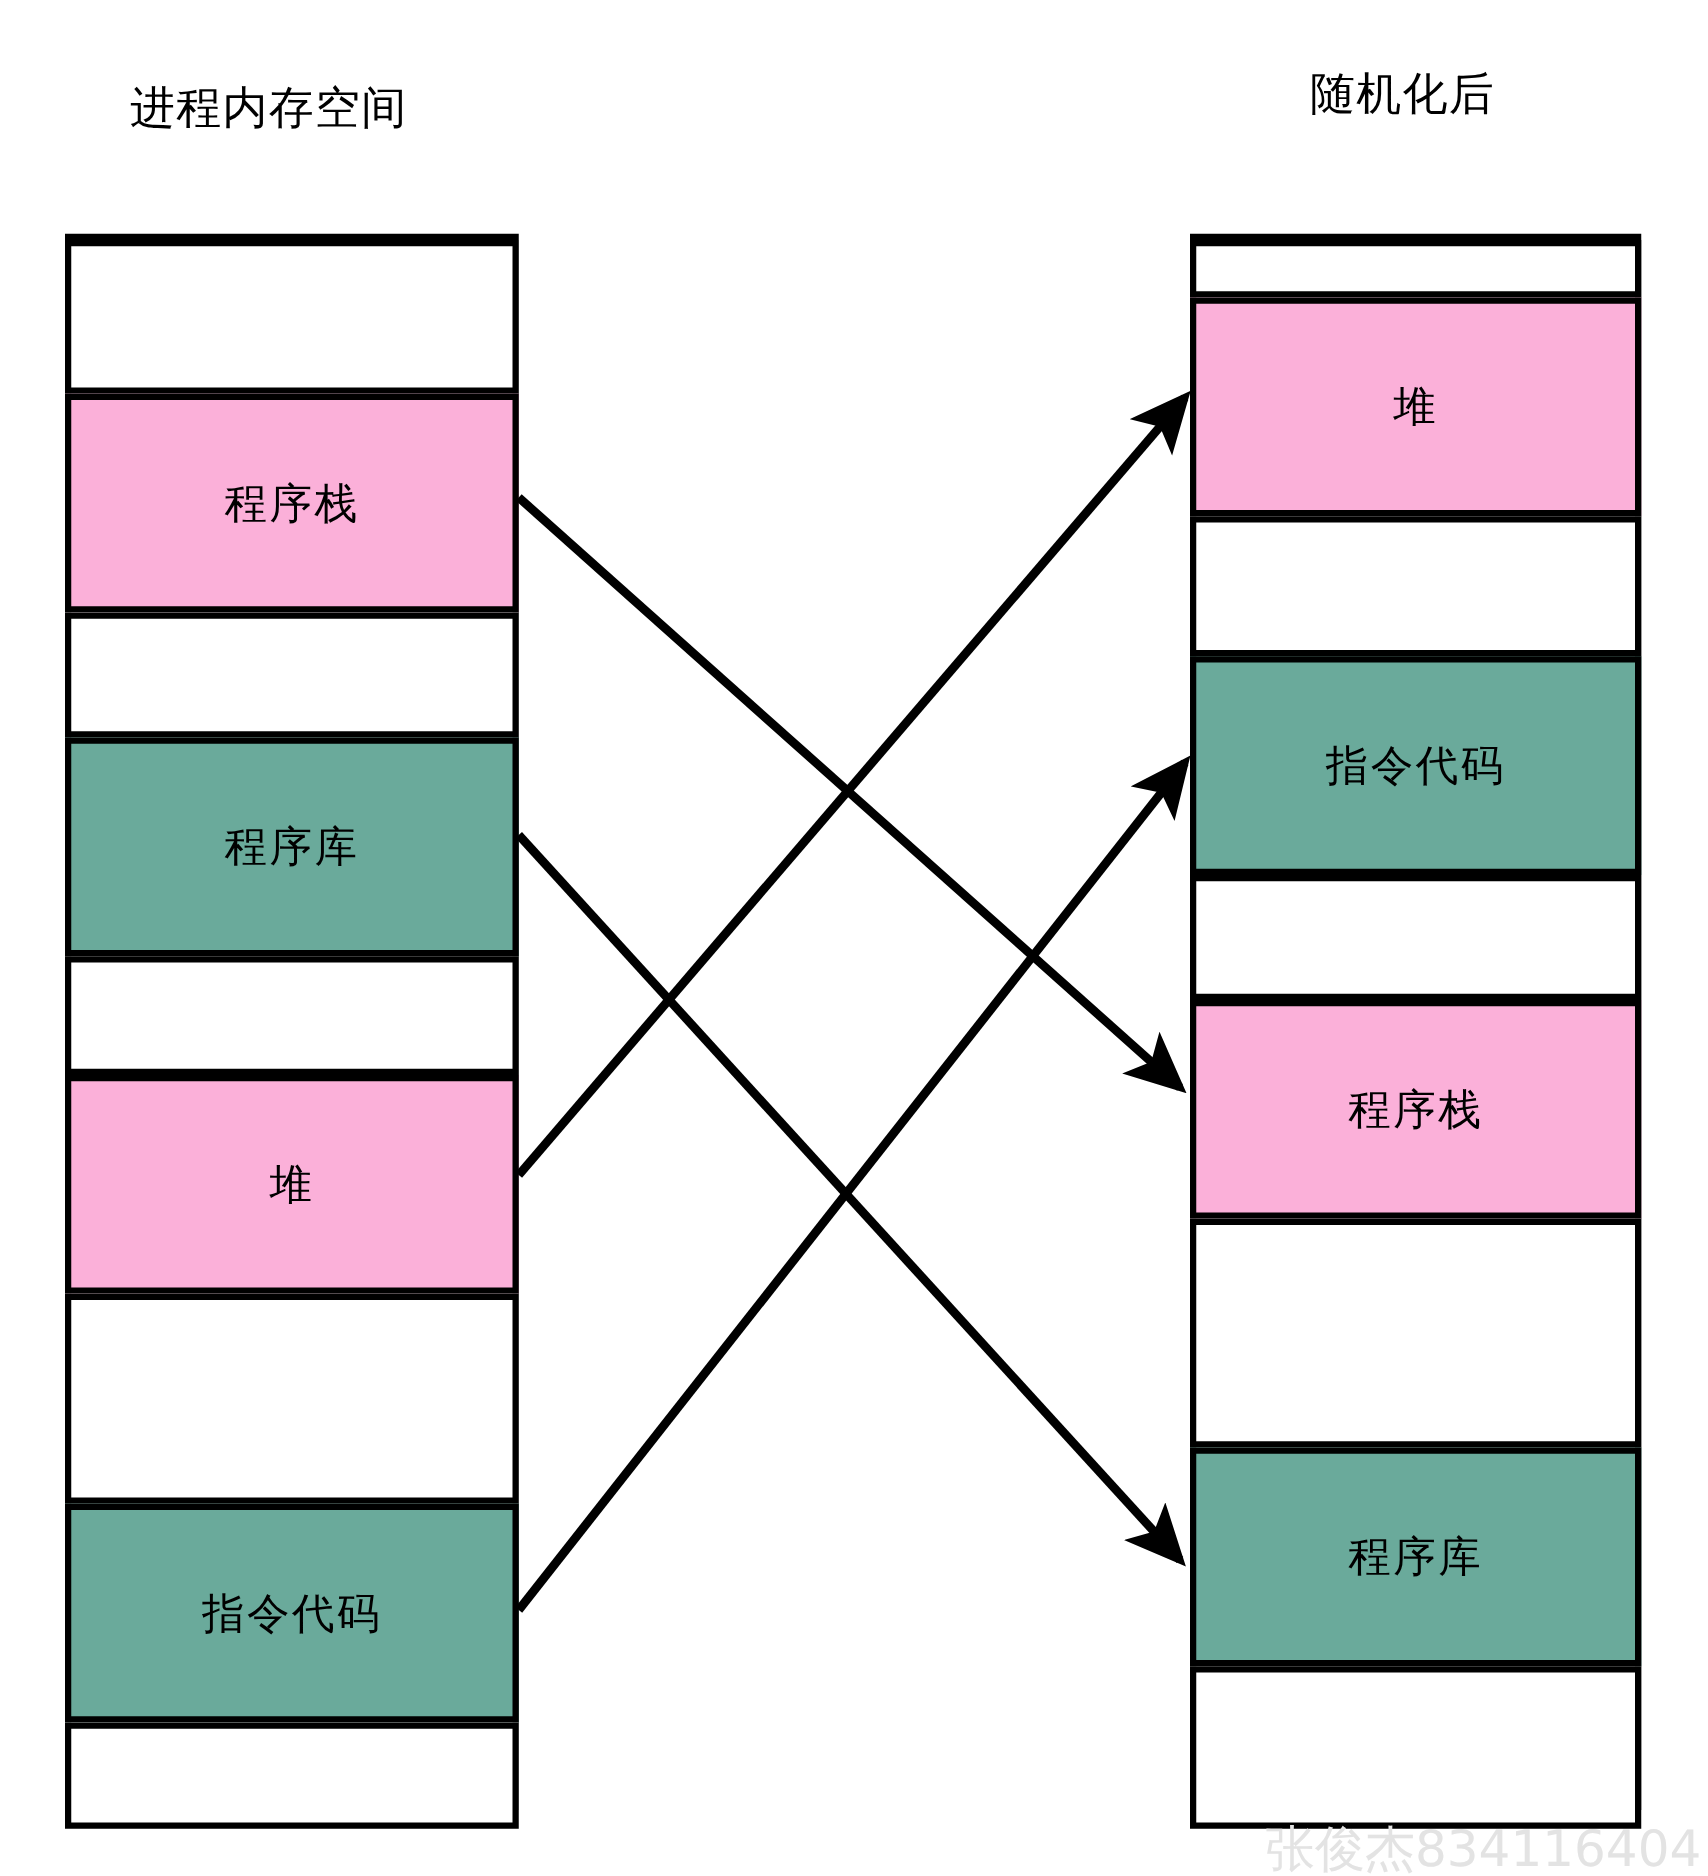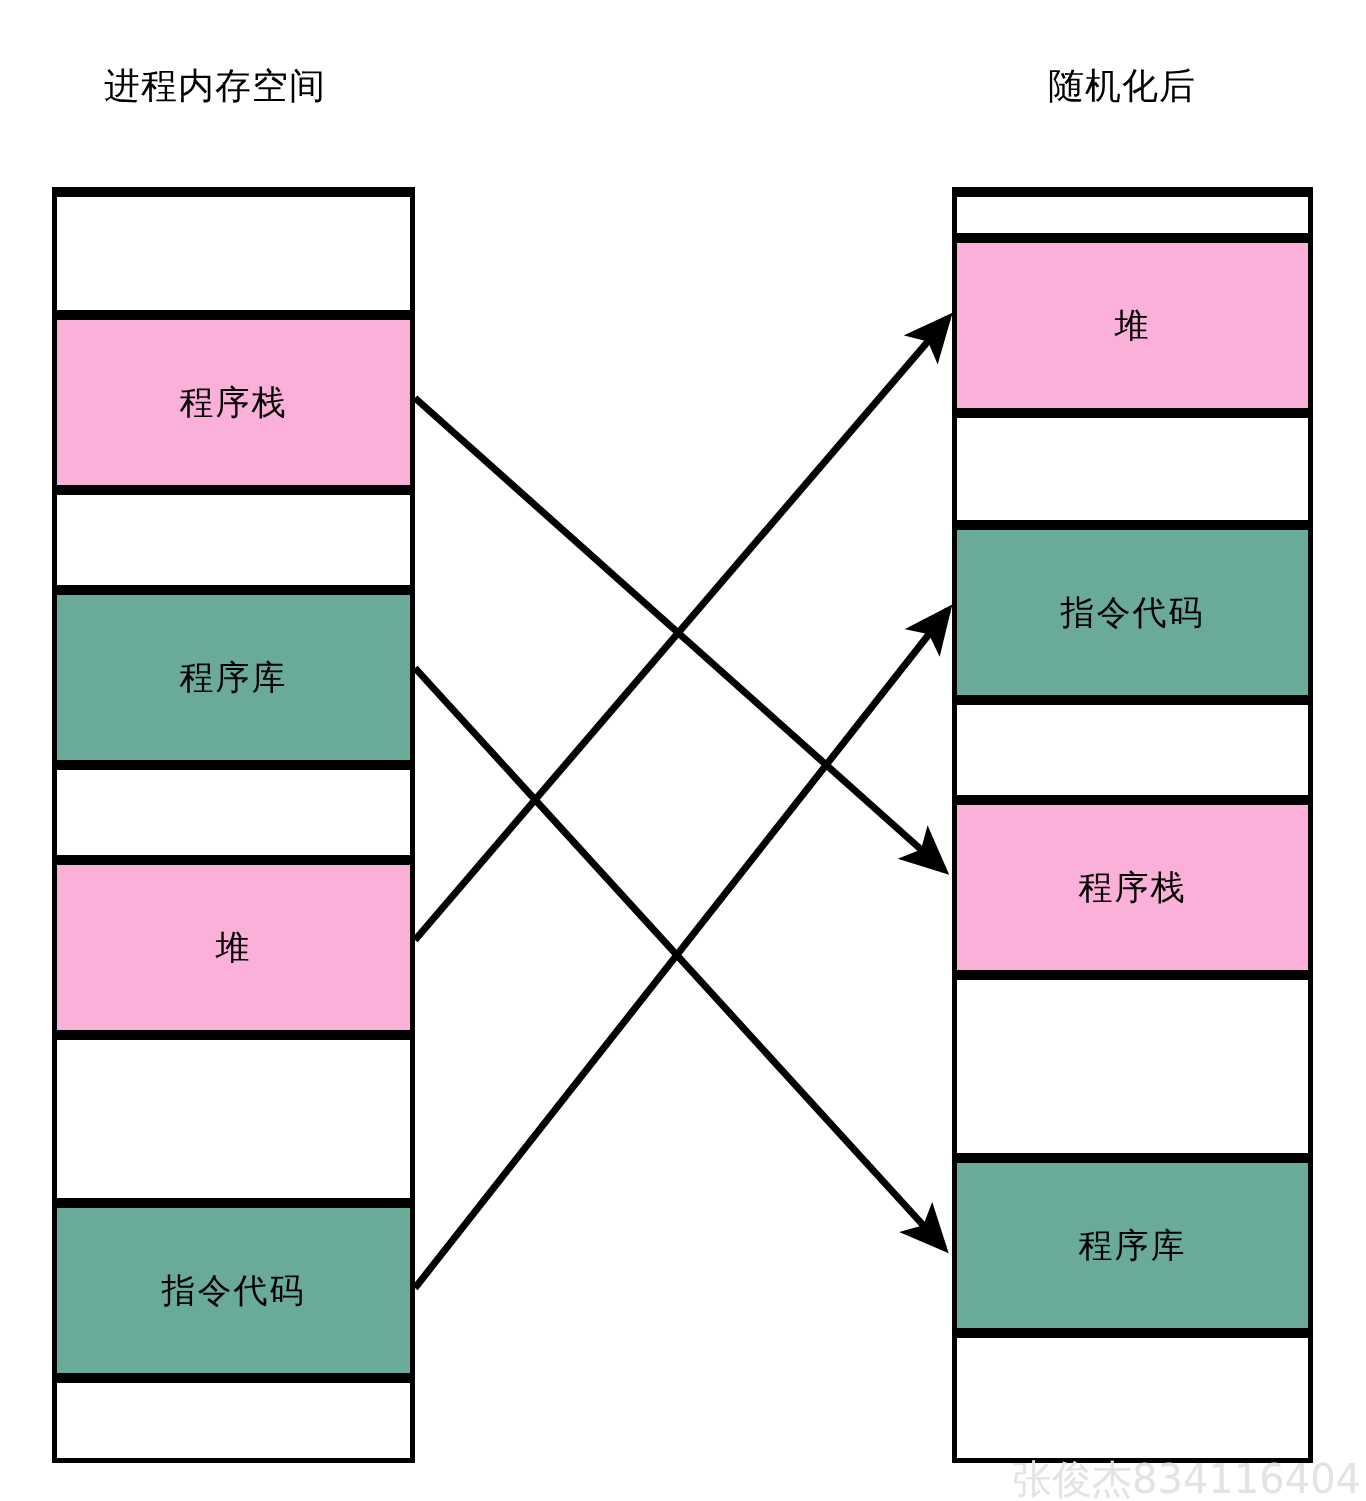--- a/index.html
+++ b/index.html
@@ -24,21 +24,21 @@
 
   .col-title {
     position: absolute;
     font-size: 36px;
     color: #000000;
     white-space: nowrap;
     letter-spacing: 1px;
     font-family: "DejaVu Sans", "Liberation Sans", sans-serif;
   }
   #title-left  { left: 104px; top: 62px; }
-  #title-right { left: 1048px; top: 62px; }
+  #title-right { left: 1048px; top: 51px; }
 
   .memory-column {
     position: absolute;
     border: 5px solid #000000;
     box-sizing: border-box;
     background: #ffffff;
     display: block;
   }
   #column-left  { left: 52px;  top: 187px; width: 363px; height: 1261px; }
   #column-right { left: 952px; top: 187px; width: 361px; height: 1261px; }

